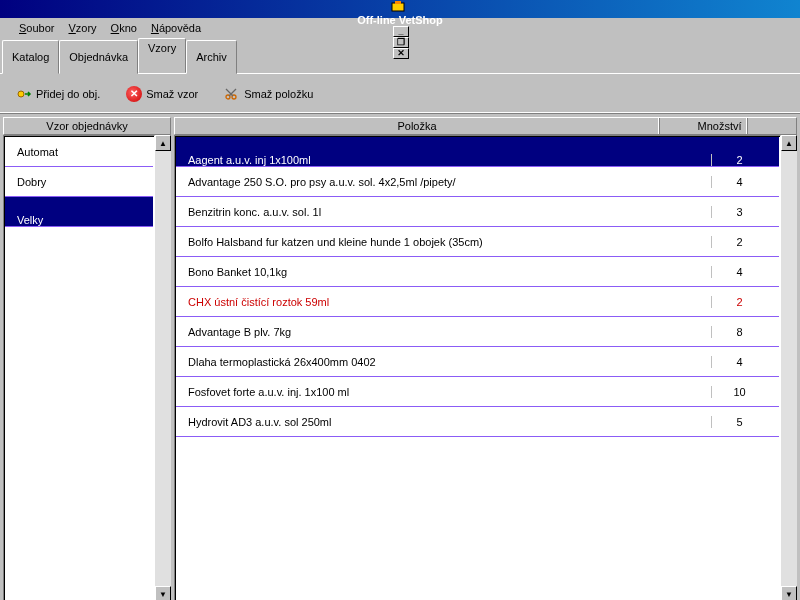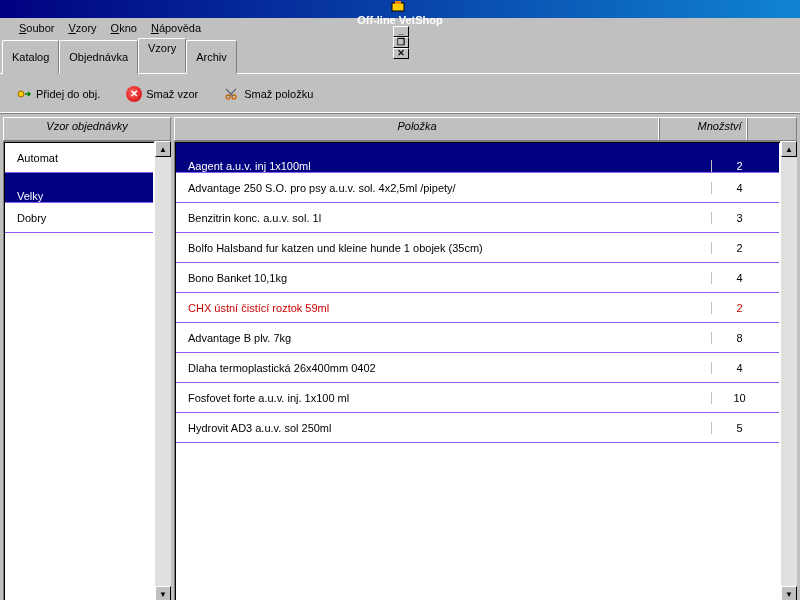--- a/index.html
+++ b/index.html
@@ -21,21 +21,21 @@
 
 .toolbar { background: #c0c0c0; height: 40px; display: flex; align-items: center; padding: 0 10px; gap: 14px; border-bottom: 1px solid #808080; box-shadow: inset 0 -1px 0 #fff; }
 .tbtn { display: flex; align-items: center; gap: 4px; padding: 3px 6px; cursor: default; }
 .tbtn .ic { width: 16px; height: 16px; display: inline-flex; align-items: center; justify-content: center; }
 .ic-red { background: radial-gradient(circle at 40% 40%, #ff6060, #cc0000); border-radius: 50%; color: #fff; font-weight: bold; font-size: 10px; }
 
 .content { display: flex; height: 507px; padding: 3px; gap: 3px; background: #c0c0c0; }
 .left-pane { width: 168px; display: flex; flex-direction: column; }
 .right-pane { flex: 1; display: flex; flex-direction: column; }
 
-.colhead { background: #c0c0c0; height: 24px; display: flex; border: 1px solid; border-color: #fff #808080 #808080 #fff; font-style: italic; }
+.colhead { background: #c0c0c0; height: 18px; display: flex; border: 1px solid; border-color: #fff #808080 #808080 #fff; }
 .colhead .hcell { flex: 1; text-align: center; padding: 2px; border-right: 1px solid #808080; box-shadow: inset -1px 0 0 #fff; }
 .colhead .hcell.fixed { flex: none; margin-left: 32px; }
 .colhead .hcell:last-child { border-right: none; box-shadow: none; }
 
 .listbox { flex: 1; background: #fff; border: 1px solid; border-color: #808080 #fff #fff #808080; box-shadow: inset 1px 1px 0 #000; overflow: hidden; position: relative; }
 .listbox .inner { position: absolute; inset: 1px; overflow: hidden; }
 .row { height: 30px; display: flex; align-items: center; padding: 0 12px; border-bottom: 1px solid #8b5cf6; }
 .row.sel { background: #000080; color: #fff; align-items: flex-end; }
 .row.red { color: #cc0000; }
 .row .c1 { flex: 1; }
@@ -112,22 +112,22 @@
 
   <div class="left-pane">
     <div class="colhead">
       <div class="hcell">Vzor objednávky</div>
     </div>
     <div class="panel-with-scroll">
       <div class="panel-body">
         <div class="listbox">
           <div class="inner" id="left-rows">
               <div class="row">Automat</div>
+              <div class="row">Dobry</div>
               <div class="row sel">Velky</div>
-              <div class="row">Dobry</div>
             </div>
         </div>
         <div class="hscroll-wrap">
           <div class="hscroll">
             <div class="sbtn">◄</div>
             <div class="hstrk"></div>
             <div class="sbtn">►</div>
           </div>
         </div>
       </div>

